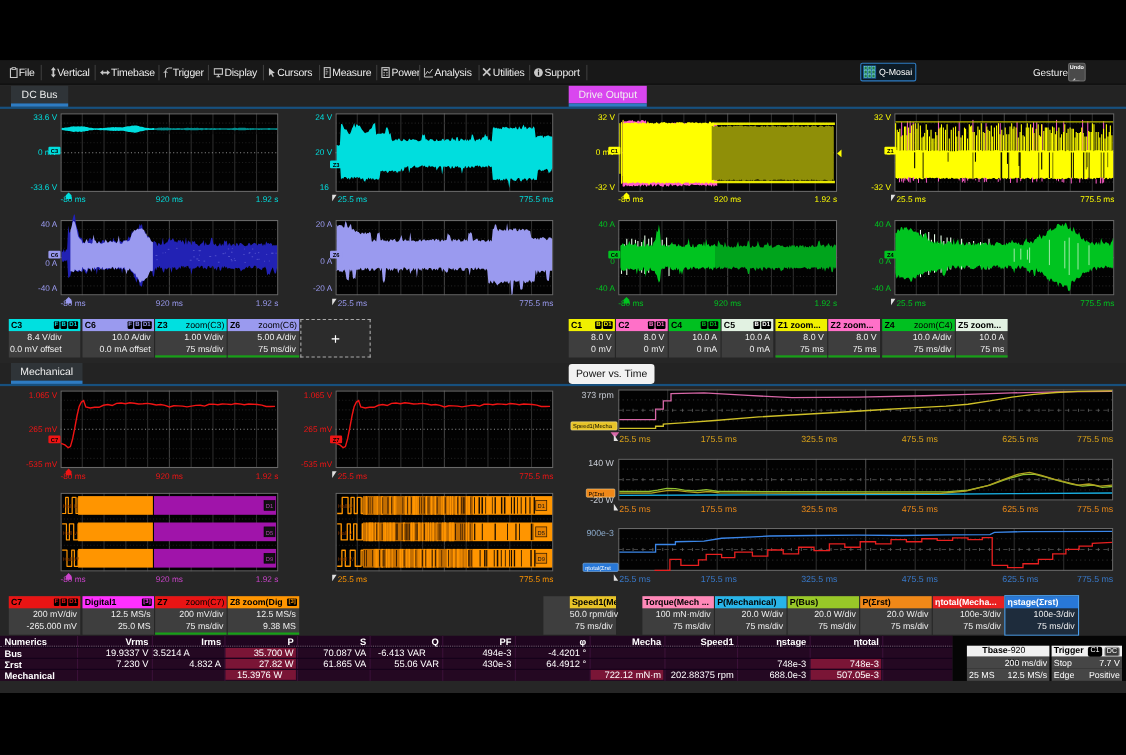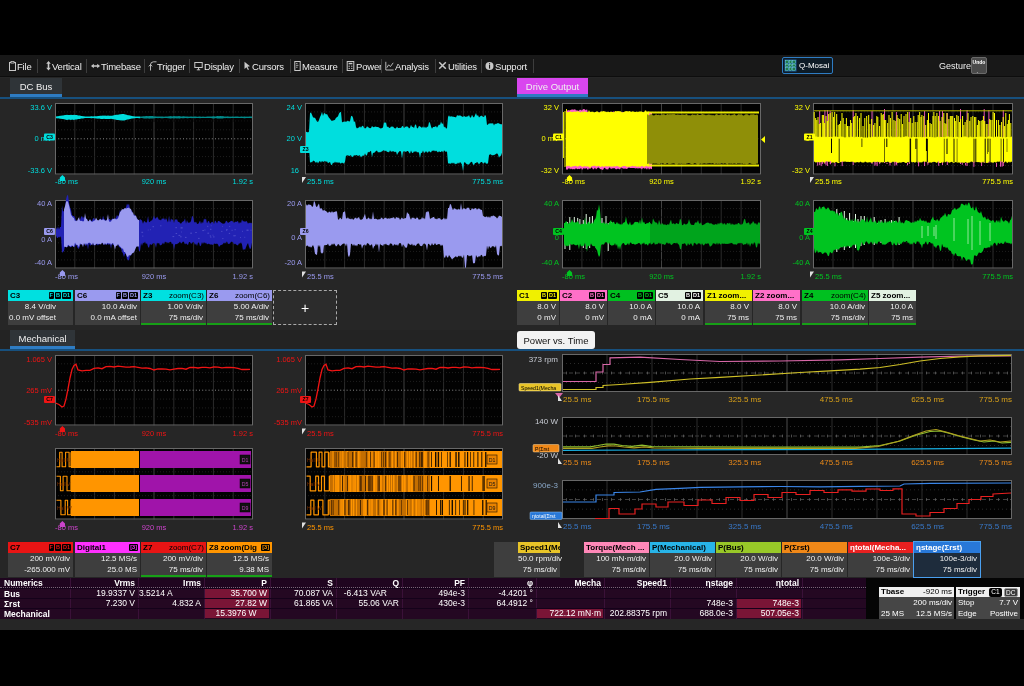--- a/index.html
+++ b/index.html
@@ -1251,21 +1251,21 @@
       <div style="position:absolute;left:0;top:30px;width:866px;height:1px;background:#14021a"></div>
       <div style="position:absolute;left:4px;top:31px;height:10px;color:#fff;font-size:8.5px;font-weight:bold;line-height:10px">Mechanical</div>
       <div style="position:absolute;left:205px;top:31px;width:64px;height:9px;background:#7a1536;color:#fff;font-size:8.5px;line-height:9.5px;text-align:center;padding-right:2px;white-space:nowrap">15.3976 W</div>
       <div style="position:absolute;left:537px;top:31px;width:66px;height:9px;background:#7a1536;color:#fff;font-size:8.5px;line-height:9.5px;text-align:right;padding-right:2px;white-space:nowrap">722.12 mN·m</div>
       <div style="position:absolute;left:605px;top:31px;width:64px;height:9px;background:transparent;color:#fff;font-size:8.5px;line-height:9.5px;text-align:right;padding-right:2px;white-space:nowrap">202.88375 rpm</div>
       <div style="position:absolute;left:671px;top:31px;width:64px;height:9px;background:transparent;color:#fff;font-size:8.5px;line-height:9.5px;text-align:right;padding-right:2px;white-space:nowrap">688.0e-3</div>
       <div style="position:absolute;left:737px;top:31px;width:64px;height:9px;background:#7a1536;color:#fff;font-size:8.5px;line-height:9.5px;text-align:right;padding-right:2px;white-space:nowrap">507.05e-3</div>
     </div>
 <div style="position:absolute;left:866px;top:578px;width:158px;height:41px;background:#050505"></div>
 <div style="position:absolute;left:879px;top:587px;width:75px;height:32px;font-size:8px">
-<div style="height:10px;background:#f0f0f0;color:#000;display:flex;justify-content:space-between;padding:0 2px;line-height:10px">
+<div style="height:10px;background:#f0f0f0;color:#000;display:flex;justify-content:space-between;padding:0 14px;line-height:10px">
         <b>Tbase</b>
         <span>-920 ms</span>
       </div>
 <div style="height:11px;background:#464646;color:#fff;text-align:right;padding:0 2px;line-height:11px">200 ms/div</div>
 <div style="height:11px;background:#464646;color:#fff;display:flex;justify-content:space-between;padding:0 2px;line-height:11px">
         <span>25 MS</span>
         <span>12.5 MS/s</span>
       </div>
     </div>
 <div style="position:absolute;left:956px;top:587px;width:64px;height:32px;font-size:8px">

